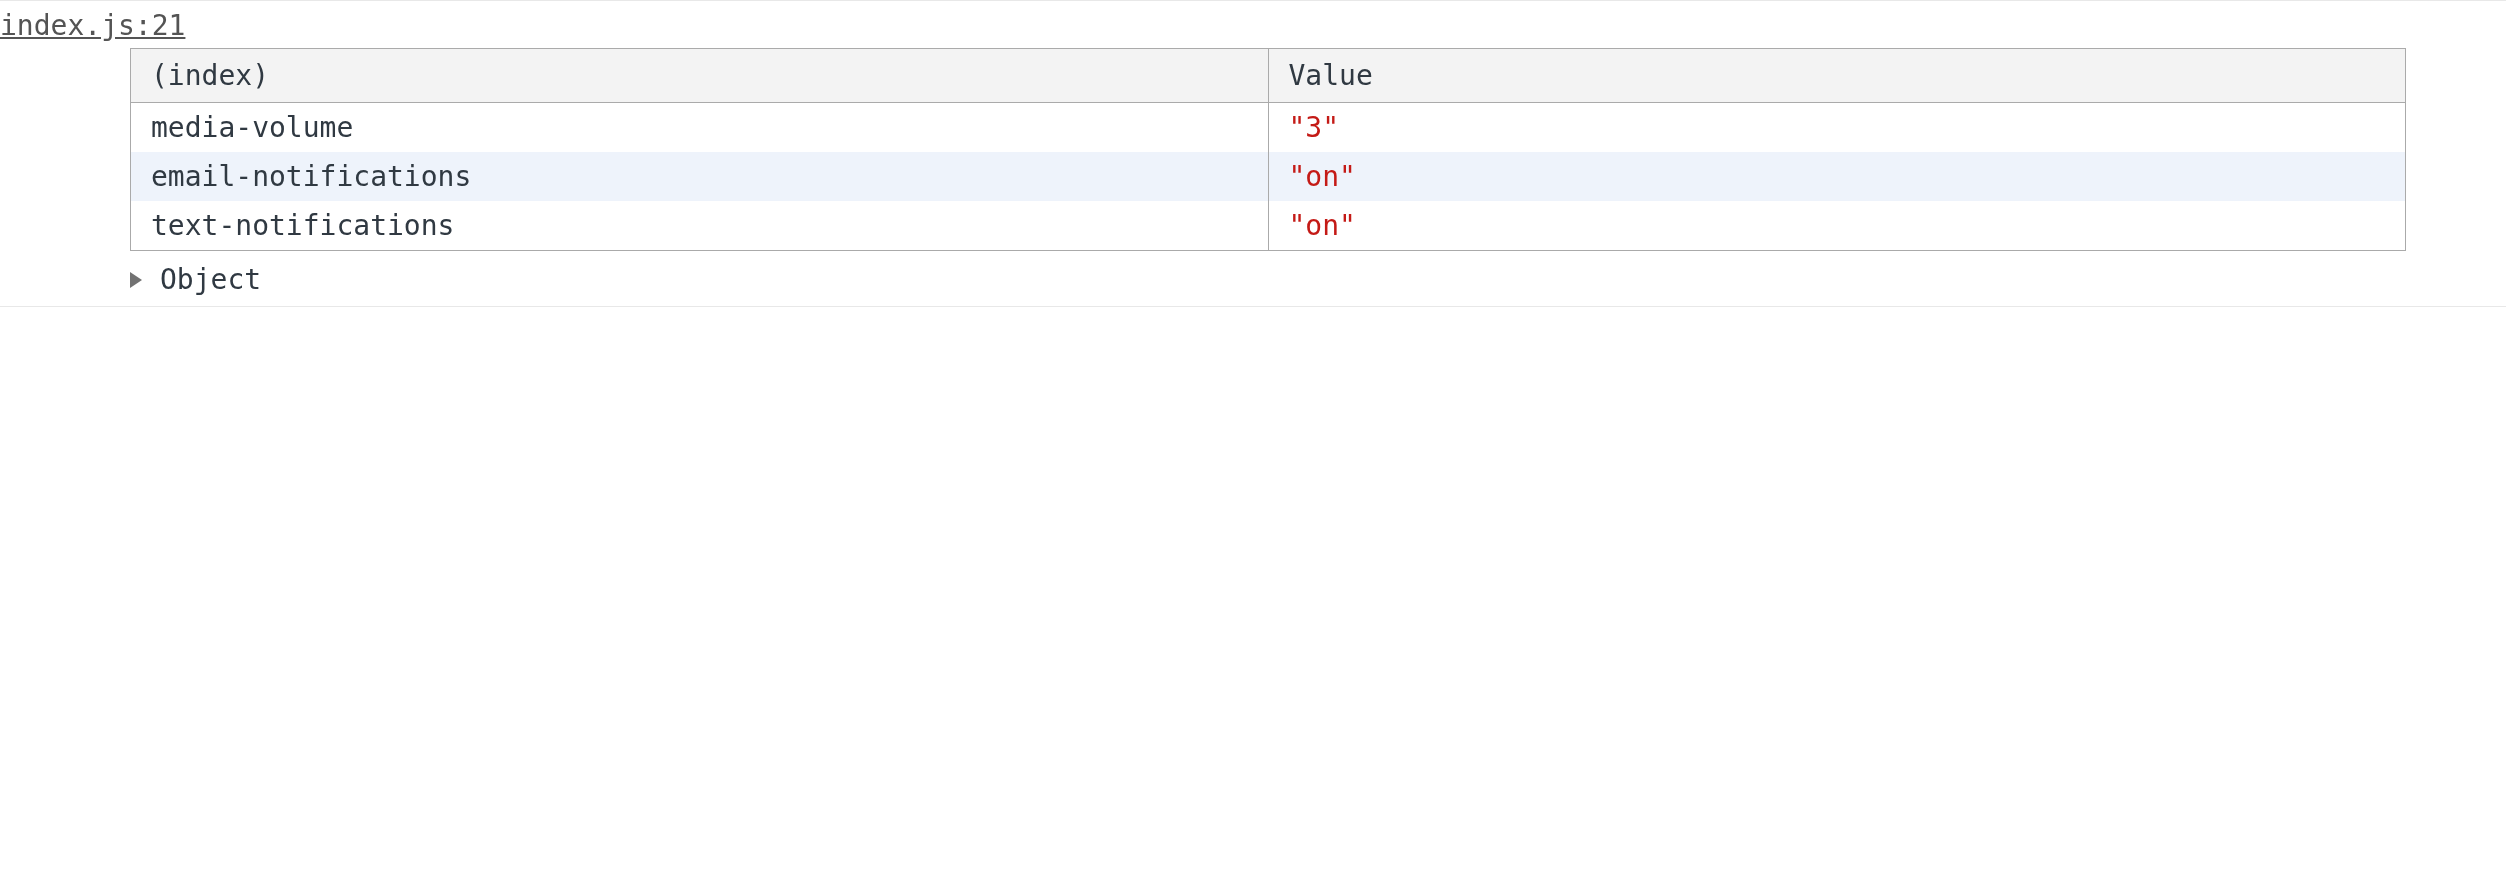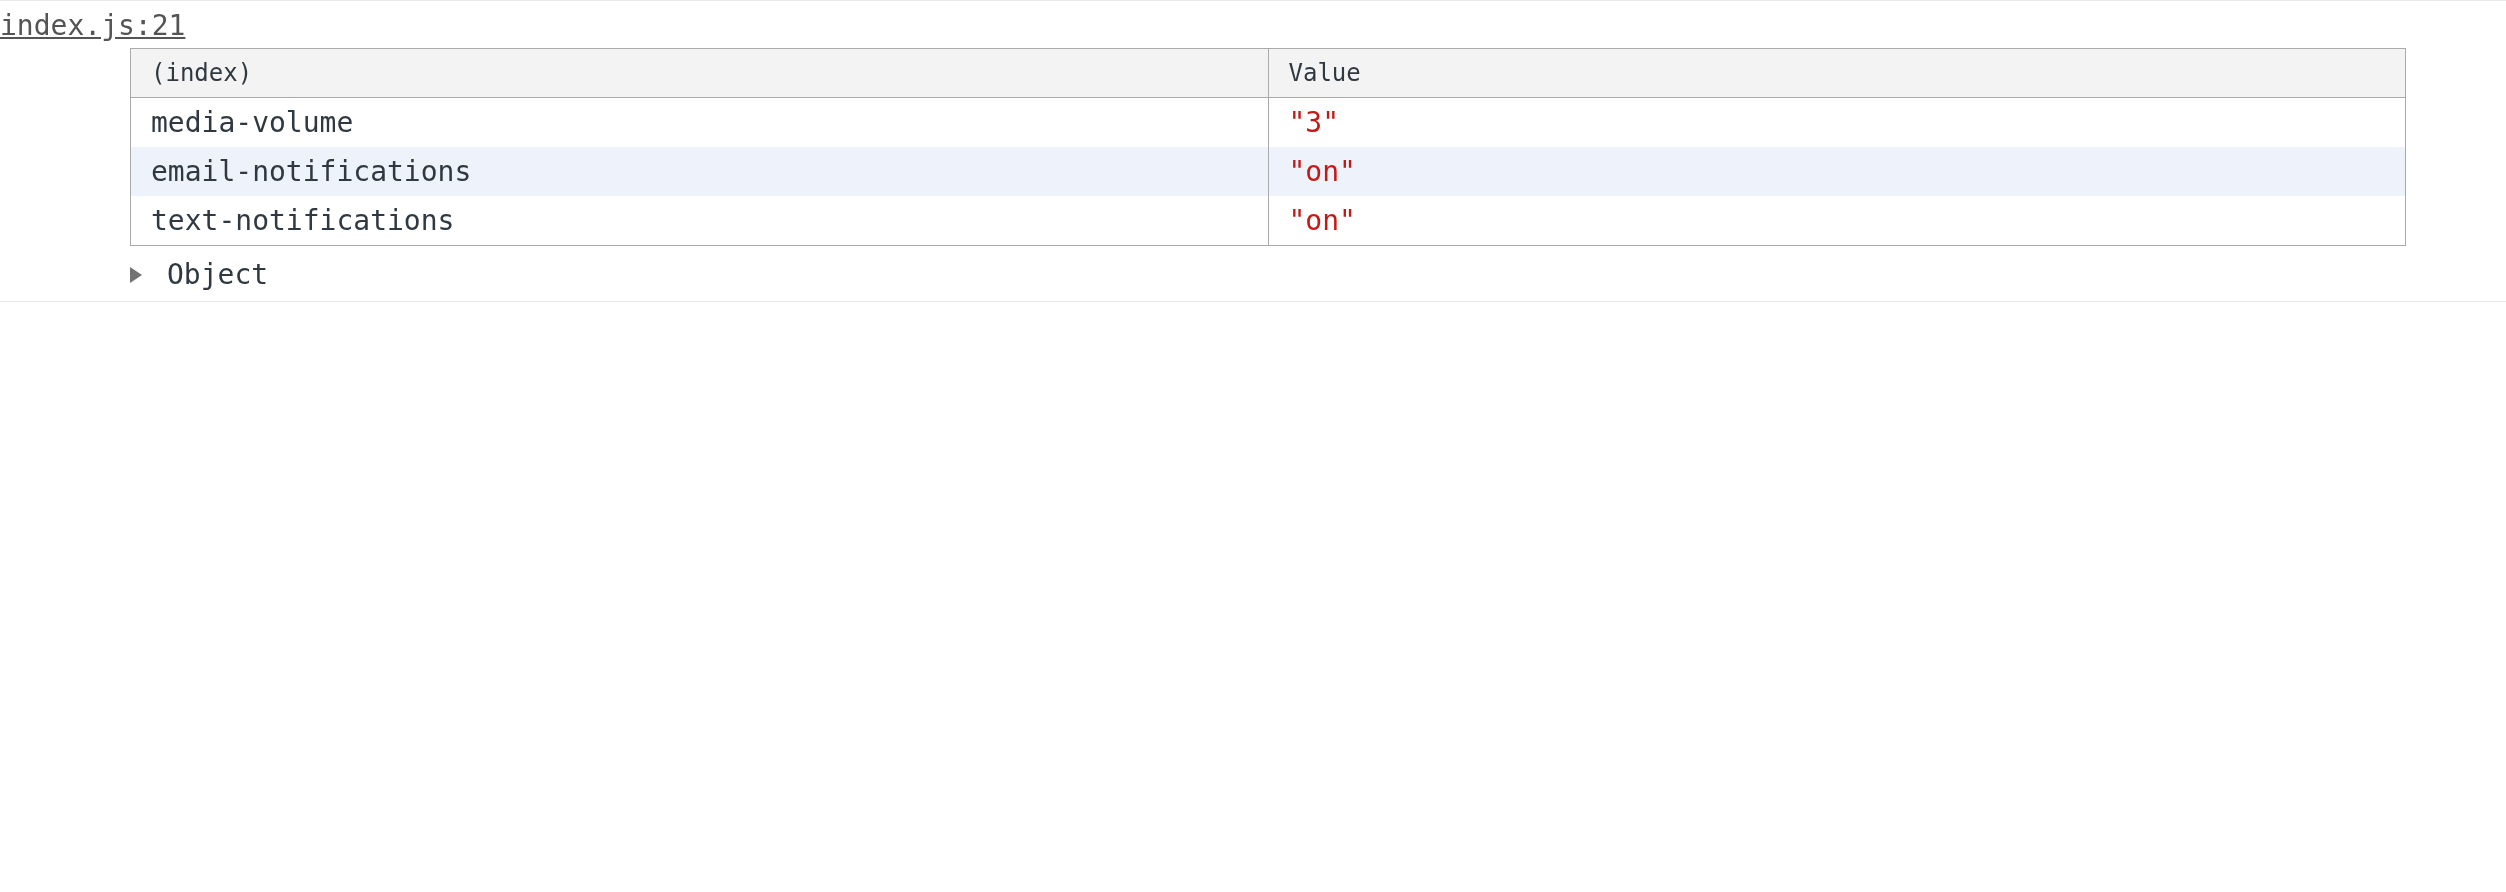--- a/index.html
+++ b/index.html
@@ -40,21 +40,21 @@
       table-layout: fixed;
     }
     th {
       background: #f3f3f3;
       text-align: left;
       font-weight: normal;
       padding: 10px 20px;
       border-right: 1px solid #aaa;
       border-bottom: 1px solid #aaa;
       color: #303942;
-      font-size: 24px;
+      font-size: 28px;
       margin-top: 28px;
     }
     th:last-child {
       border-right: none;
     }
     td {
       padding: 8px 20px;
       border-right: 1px solid #aaa;
       font-size: 28px;
     }
@@ -70,21 +70,21 @@
     .index-cell {
       color: #303942;
     }
     .value-cell {
       color: #c41a16;
     }
     .object-row {
       padding: 12px 0 2px 130px;
       display: flex;
       align-items: center;
-      gap: 19px;
+      gap: 12px;
       color: #303942;
       cursor: pointer;
       font-size: 28px;
     }
     .disclosure-triangle {
       display: inline-block;
       width: 0;
       height: 0;
       border-top: 8px solid transparent;
       border-bottom: 8px solid transparent;

